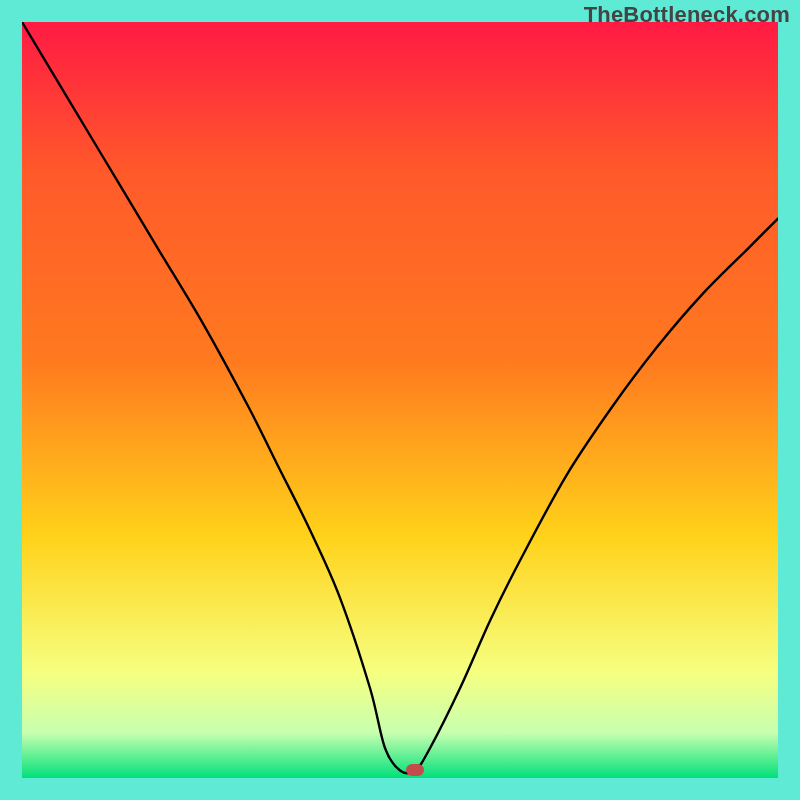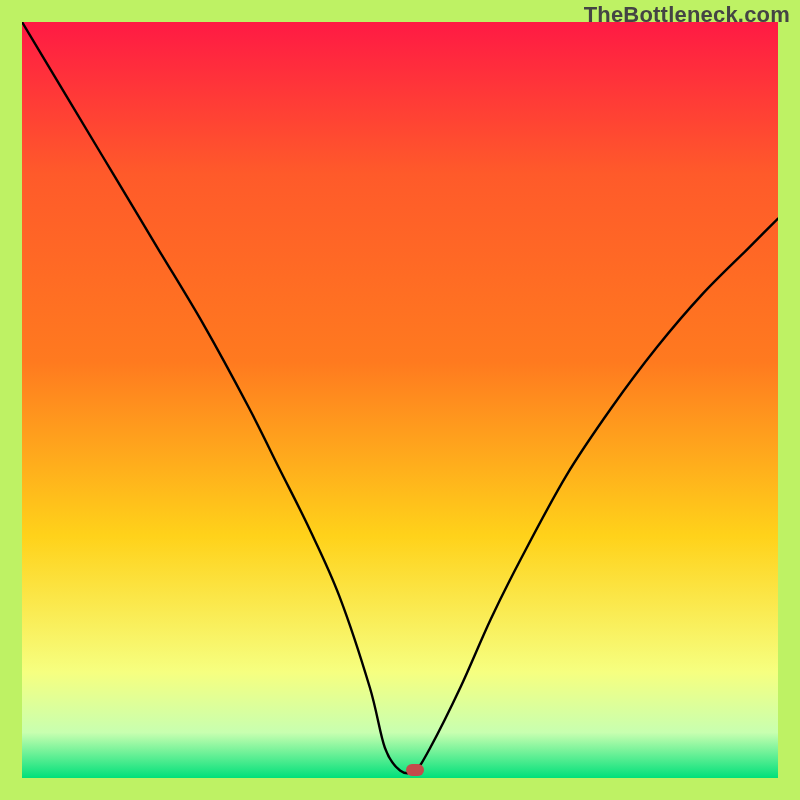--- a/index.html
+++ b/index.html
@@ -7,21 +7,21 @@
     padding: 0;
     width: 800px;
     height: 800px;
     overflow: hidden;
     font-family: Arial, Helvetica, sans-serif;
   }
   .chart-frame {
     position: relative;
     width: 800px;
     height: 800px;
-    background: #bef264;
+    background: #5eead4;
   }
   .watermark {
     position: absolute;
     top: 2px;
     right: 10px;
     color: #444;
     font-size: 22px;
     font-weight: bold;
     z-index: 5;
     letter-spacing: 0.2px;

